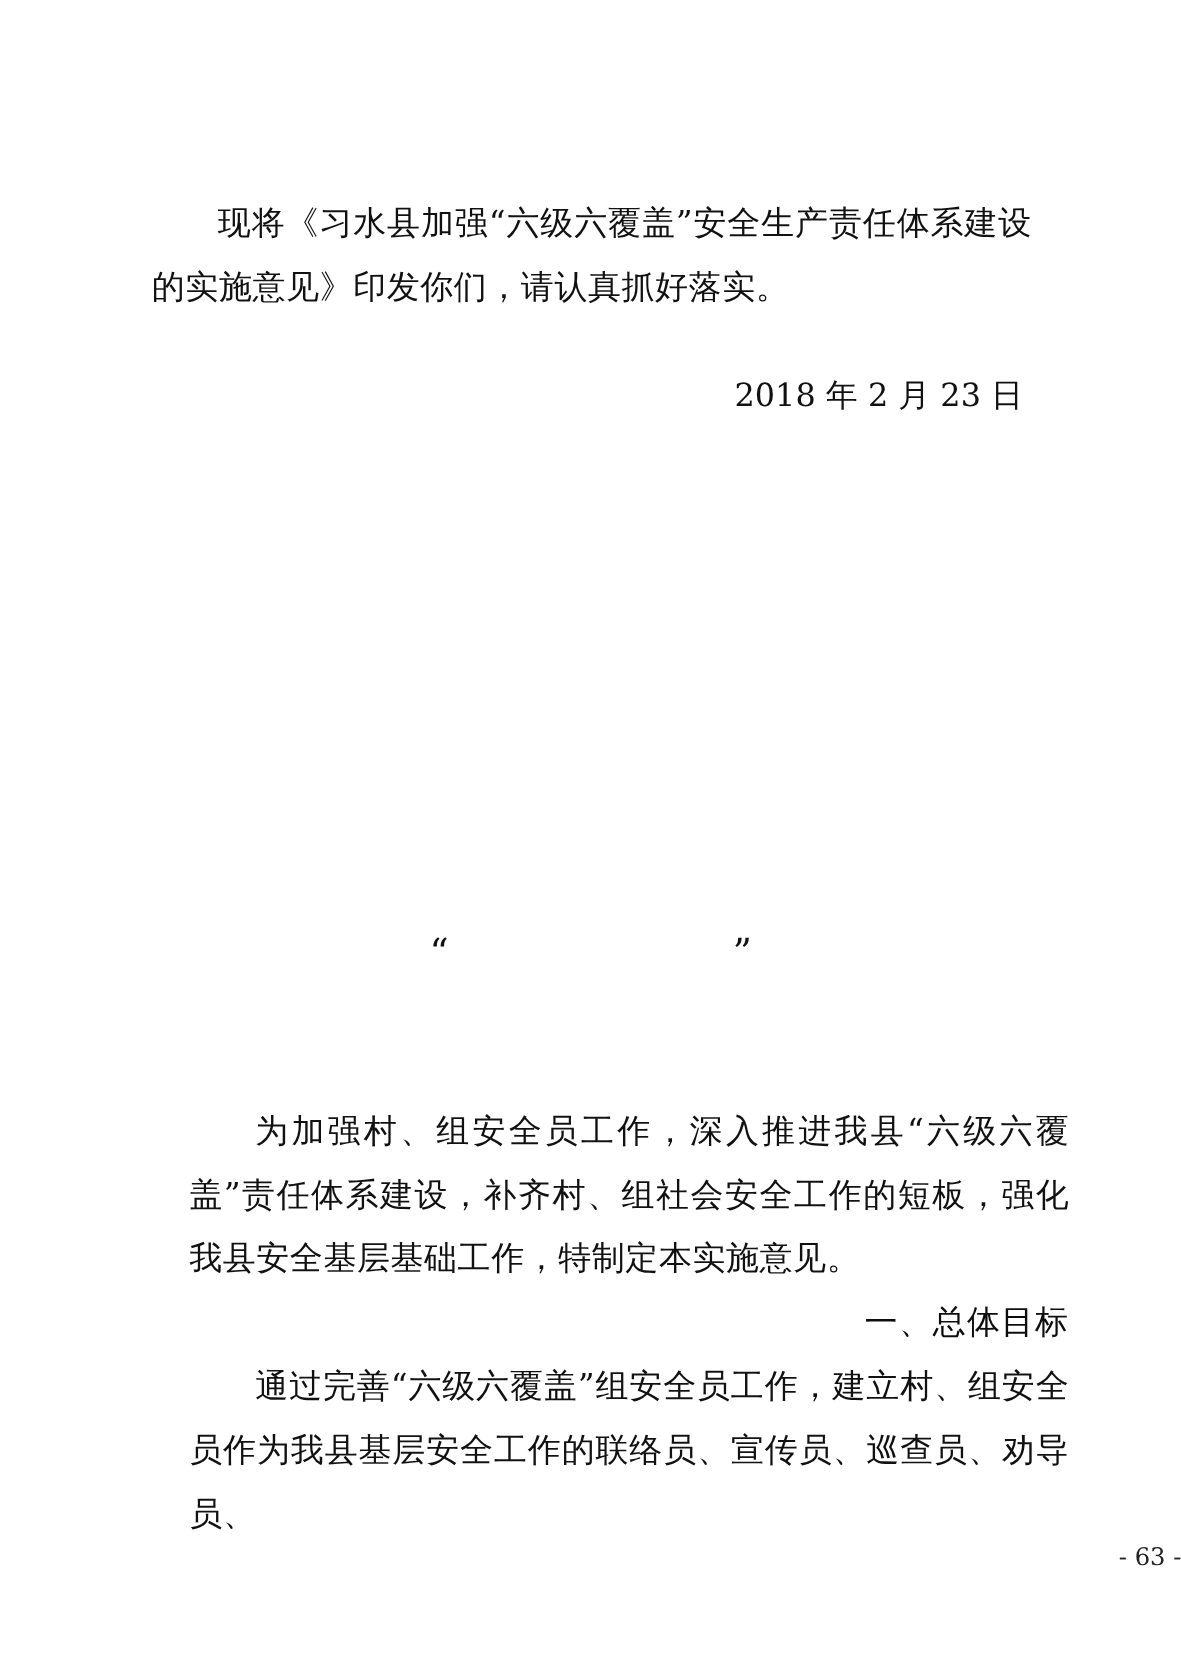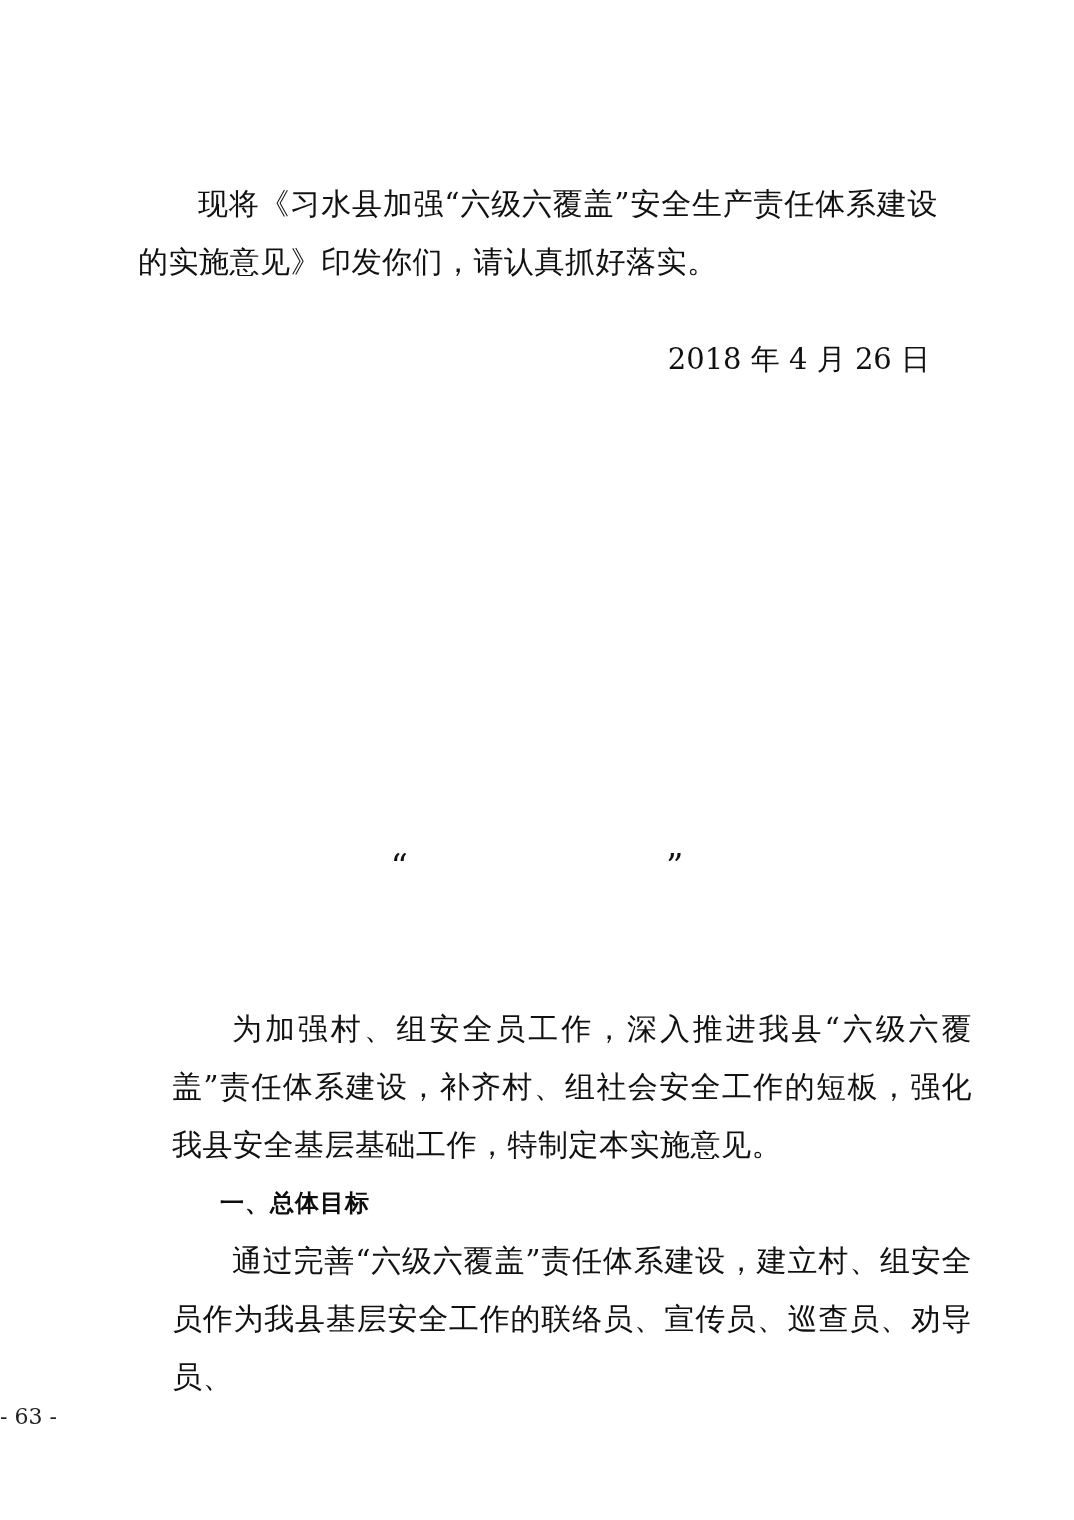--- a/index.html
+++ b/index.html
@@ -62,54 +62,55 @@
     white-space: pre;
   }
   .block-body {
     position: absolute;
     left: 138px;
     top: 1000px;
     width: 800px;
     margin-left: 34px;
   }
   .heading {
-    font-size: 24px;
+    font-size: 30px;
     line-height: 58px;
     margin: 0;
     text-indent: 2em;
-    font-weight: bold;
+    font-weight: normal;
     font-family: "DejaVu Sans", "Liberation Sans", sans-serif;
     color: #0d0d0d;
     letter-spacing: 1px;
+    text-align: right;
   }
   .footer {
     position: absolute;
     left: 0;
     top: 1404px;
     width: 1074px;
-    text-align: left;
+    text-align: right;
     font-size: 22px;
     color: #222222;
     font-family: "DejaVu Serif", "Liberation Serif", serif;
   }
 </style>
 </head>
 <body>
 
 <div class="page">
 
   <div class="block-notice">
     <p class="para">现将《习水县加强“六级六覆盖”安全生产责任体系建设的实施意见》印发你们，请认真抓好落实。</p>
   </div>
 
-  <div class="date-line">2018 年 4 月 26 日</div>
+  <div class="date-line">2018 年 2 月 23 日</div>
 
   <div class="doc-title">“                    ”</div>
 
   <div class="block-body">
     <p class="para">为加强村、组安全员工作，深入推进我县“六级六覆盖”责任体系建设，补齐村、组社会安全工作的短板，强化我县安全基层基础工作，特制定本实施意见。</p>
     <p class="heading">一、总体目标</p>
-    <p class="para">通过完善“六级六覆盖”责任体系建设，建立村、组安全员作为我县基层安全工作的联络员、宣传员、巡查员、劝导员、</p>
+    <p class="para">通过完善“六级六覆盖”组安全员工作，建立村、组安全员作为我县基层安全工作的联络员、宣传员、巡查员、劝导员、</p>
   </div>
 
   <div class="footer">- 63 -</div>
 
 </div>
 
 </body></html>

